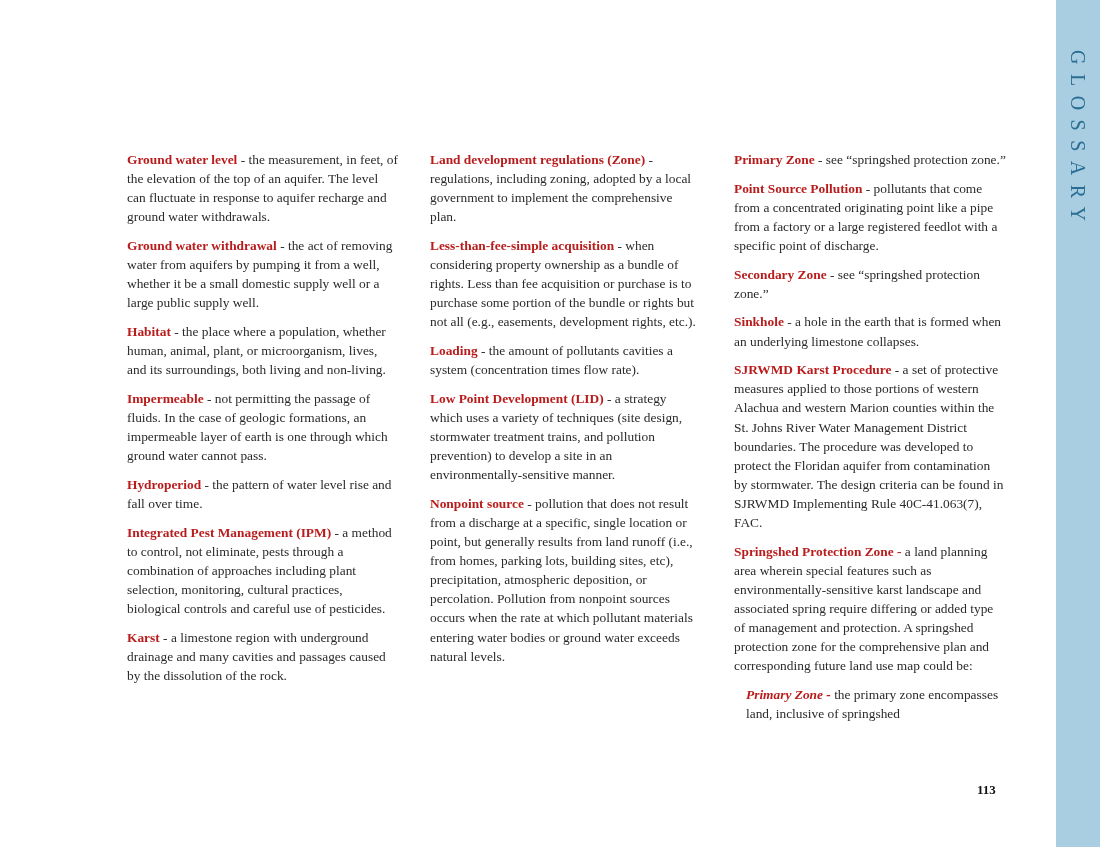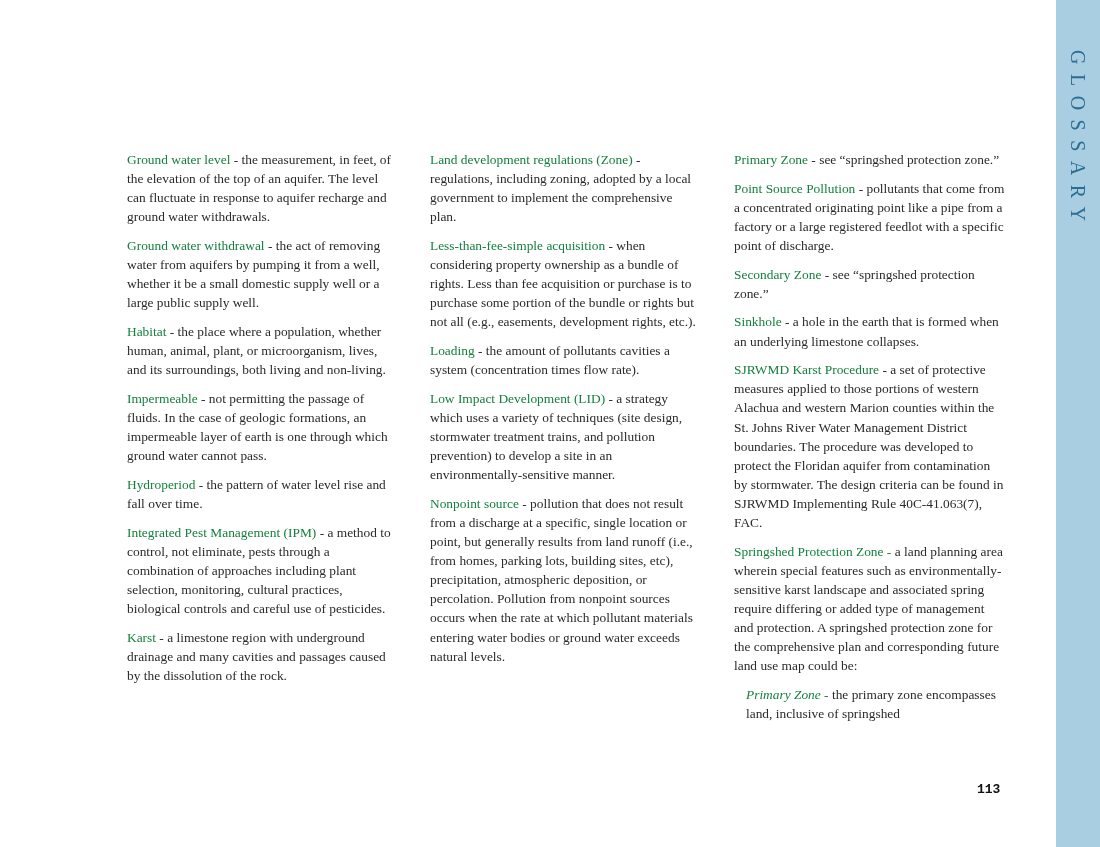--- a/index.html
+++ b/index.html
@@ -22,26 +22,26 @@
     line-height: 20px;
   }
   .col {
     position: absolute; top: 150px;
     font-size: 13.4px; line-height: 19.1px;
   }
   .col1 { left: 127px; width: 272px; }
   .col2 { left: 430px; width: 272px; }
   .col3 { left: 734px; width: 272px; }
   .entry { margin: 0 0 9.6px 0; }
-  .term { font-weight: normal; color: #15803d; }
+  .term { font-weight: bold; color: #b91c1c; }
   .sub { margin-left: 12px; }
   .sub .term { font-style: italic; text-align: right; }
   .page-number {
     position: absolute; left: 977px; top: 782px;
-    font-family: Liberation Mono, monospace;
+    font-family: Liberation Serif, serif;
     font-weight: bold; font-size: 13px; color: #111;
   }
 </style>
 </head>
 <body>
 
 <div class="sidebar"></div>
 <div class="sidebar-title">GLOSSARY</div>
 
 <div class="col col1">
@@ -51,21 +51,21 @@
   <p class="entry"><span class="term">Impermeable</span><span> - not permitting the passage of fluids. In the case of geologic formations, an impermeable layer of earth is one through which ground water cannot pass.</span></p>
   <p class="entry"><span class="term">Hydroperiod</span><span> - the pattern of water level rise and fall over time.</span></p>
   <p class="entry"><span class="term">Integrated Pest Management (IPM)</span><span> - a method to control, not eliminate, pests through a combination of approaches including plant selection, monitoring, cultural practices, biological controls and careful use of pesticides.</span></p>
   <p class="entry"><span class="term">Karst</span><span> - a limestone region with underground drainage and many cavities and passages caused by the dissolution of the rock.</span></p>
 </div>
 
 <div class="col col2">
   <p class="entry"><span class="term">Land development regulations (Zone)</span><span> - regulations, including zoning, adopted by a local government to implement the comprehensive plan.</span></p>
   <p class="entry"><span class="term">Less-than-fee-simple acquisition</span><span> - when considering property ownership as a bundle of rights. Less than fee acquisition or purchase is to purchase some portion of the bundle or rights but not all (e.g., easements, development rights, etc.).</span></p>
   <p class="entry"><span class="term">Loading</span><span> - the amount of pollutants cavities a system (concentration times flow rate).</span></p>
-  <p class="entry"><span class="term">Low Impact Development (LID)</span><span> - a strategy which uses a variety of techniques (site design, stormwater treatment trains, and pollution prevention) to develop a site in an environmentally-sensitive manner.</span></p>
+  <p class="entry"><span class="term">Low Point Development (LID)</span><span> - a strategy which uses a variety of techniques (site design, stormwater treatment trains, and pollution prevention) to develop a site in an environmentally-sensitive manner.</span></p>
   <p class="entry"><span class="term">Nonpoint source</span><span> - pollution that does not result from a discharge at a specific, single location or point, but generally results from land runoff (i.e., from homes, parking lots, building sites, etc), precipitation, atmospheric deposition, or percolation. Pollution from nonpoint sources occurs when the rate at which pollutant materials entering water bodies or ground water exceeds natural levels.</span></p>
 </div>
 
 <div class="col col3">
   <p class="entry"><span class="term">Primary Zone</span><span> - see “springshed protection zone.”</span></p>
   <p class="entry"><span class="term">Point Source Pollution</span><span> - pollutants that come from a concentrated originating point like a pipe from a factory or a large registered feedlot with a specific point of discharge.</span></p>
   <p class="entry"><span class="term">Secondary Zone</span><span> - see “springshed protection zone.”</span></p>
   <p class="entry"><span class="term">Sinkhole</span><span> - a hole in the earth that is formed when an underlying limestone collapses.</span></p>
   <p class="entry"><span class="term">SJRWMD Karst Procedure</span><span> - a set of protective measures applied to those portions of western Alachua and western Marion counties within the St. Johns River Water Management District boundaries. The procedure was developed to protect the Floridan aquifer from contamination by stormwater. The design criteria can be found in SJRWMD Implementing Rule 40C-41.063(7), FAC.</span></p>
   <p class="entry"><span class="term">Springshed Protection Zone -</span><span> a land planning area wherein special features such as environmentally-sensitive karst landscape and associated spring require differing or added type of management and protection. A springshed protection zone for the comprehensive plan and corresponding future land use map could be:</span></p>

